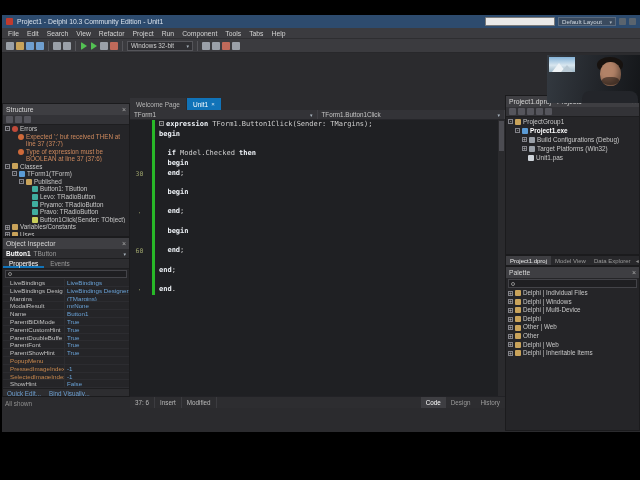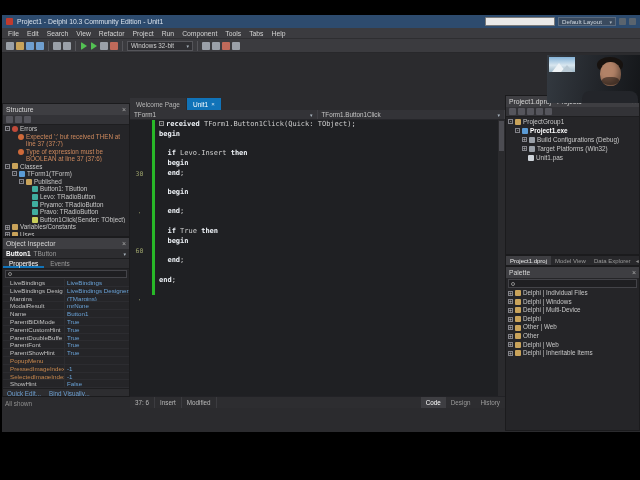--- a/index.html
+++ b/index.html
@@ -388,36 +388,36 @@
           </span>
           <span class="crumb" data-name="breadcrumb-item">
             <span data-name="breadcrumb-label">TForm1.Button1Click</span>
             <span class="arrow" data-name="chevron-down-icon">▾</span>
           </span>
         </div>
       <div class="code-wrap" data-name="code-area">
           <div class="code-line" data-name="code-line">
             <span class="gut" data-name="line-number"></span>
             <span class="chg on" data-name="change-bar"></span>
-            <span class="ct" data-name="code-text"><span class="fold" data-name="fold-toggle-icon">-</span><span class="tok-kw">received</span><span class="tok-p"> TForm1.Button1Click(Quick: TObject);</span></span>
+            <span class="ct" data-name="code-text"><span class="fold" data-name="fold-toggle-icon">-</span><span class="tok-kw">expression</span><span class="tok-p"> TForm1.Button1Click(Sender: TMargins);</span></span>
           </div>
           <div class="code-line" data-name="code-line">
             <span class="gut" data-name="line-number">30</span>
             <span class="chg on" data-name="change-bar"></span>
             <span class="ct" data-name="code-text"><span class="tok-kw">begin</span></span>
           </div>
           <div class="code-line" data-name="code-line">
             <span class="gut" data-name="line-number"></span>
             <span class="chg on" data-name="change-bar"></span>
             <span class="ct" data-name="code-text"></span>
           </div>
           <div class="code-line" data-name="code-line">
             <span class="gut" data-name="line-number"></span>
             <span class="chg on" data-name="change-bar"></span>
-            <span class="ct" data-name="code-text"><span class="tok-p">  </span><span class="tok-kw">if</span><span class="tok-p"> Levo.Insert </span><span class="tok-kw">then</span></span>
+            <span class="ct" data-name="code-text"><span class="tok-p">  </span><span class="tok-kw">if</span><span class="tok-p"> Model.Checked </span><span class="tok-kw">then</span></span>
           </div>
           <div class="code-line" data-name="code-line">
             <span class="gut" data-name="line-number"></span>
             <span class="chg on" data-name="change-bar"></span>
             <span class="ct" data-name="code-text"><span class="tok-p">  </span><span class="tok-kw">begin</span></span>
           </div>
           <div class="code-line" data-name="code-line">
             <span class="gut" data-name="line-number">·</span>
             <span class="chg on" data-name="change-bar"></span>
             <span class="ct" data-name="code-text"><span class="tok-p">  </span><span class="tok-kw">end</span><span class="tok-p">;</span></span>
@@ -443,25 +443,20 @@
             <span class="ct" data-name="code-text"><span class="tok-p">  </span><span class="tok-kw">end</span><span class="tok-p">;</span></span>
           </div>
           <div class="code-line" data-name="code-line">
             <span class="gut" data-name="line-number"></span>
             <span class="chg on" data-name="change-bar"></span>
             <span class="ct" data-name="code-text"></span>
           </div>
           <div class="code-line" data-name="code-line">
             <span class="gut" data-name="line-number"></span>
             <span class="chg on" data-name="change-bar"></span>
-            <span class="ct" data-name="code-text"><span class="tok-p">  </span><span class="tok-kw">if</span><span class="tok-p"> True </span><span class="tok-kw">then</span></span>
-          </div>
-          <div class="code-line" data-name="code-line">
-            <span class="gut" data-name="line-number"></span>
-            <span class="chg on" data-name="change-bar"></span>
             <span class="ct" data-name="code-text"><span class="tok-p">  </span><span class="tok-kw">begin</span></span>
           </div>
           <div class="code-line" data-name="code-line">
             <span class="gut" data-name="line-number"></span>
             <span class="chg on" data-name="change-bar"></span>
             <span class="ct" data-name="code-text"></span>
           </div>
           <div class="code-line" data-name="code-line">
             <span class="gut" data-name="line-number">·</span>
             <span class="chg on" data-name="change-bar"></span>
@@ -474,20 +469,25 @@
           </div>
           <div class="code-line" data-name="code-line">
             <span class="gut" data-name="line-number"></span>
             <span class="chg on" data-name="change-bar"></span>
             <span class="ct" data-name="code-text"><span class="tok-kw">end</span><span class="tok-p">;</span></span>
           </div>
           <div class="code-line" data-name="code-line">
             <span class="gut" data-name="line-number"></span>
             <span class="chg on" data-name="change-bar"></span>
             <span class="ct" data-name="code-text"></span>
+          </div>
+          <div class="code-line" data-name="code-line">
+            <span class="gut" data-name="line-number"></span>
+            <span class="chg on" data-name="change-bar"></span>
+            <span class="ct" data-name="code-text"><span class="tok-kw">end</span><span class="tok-p">.</span></span>
           </div>
         </div>
       <div class="scrollbar" data-name="editor-scrollbar">
         <div class="thumb" data-name="scrollbar-thumb"></div>
       </div>
       <div class="ed-status" data-name="editor-status-bar">
         <span class="st-cell" data-name="cursor-position">37: 6</span>
         <span class="st-cell" data-name="insert-mode-indicator">Insert</span>
         <span class="st-cell" data-name="modified-indicator">Modified</span>
         <span class="st-views" data-name="view-switcher">

